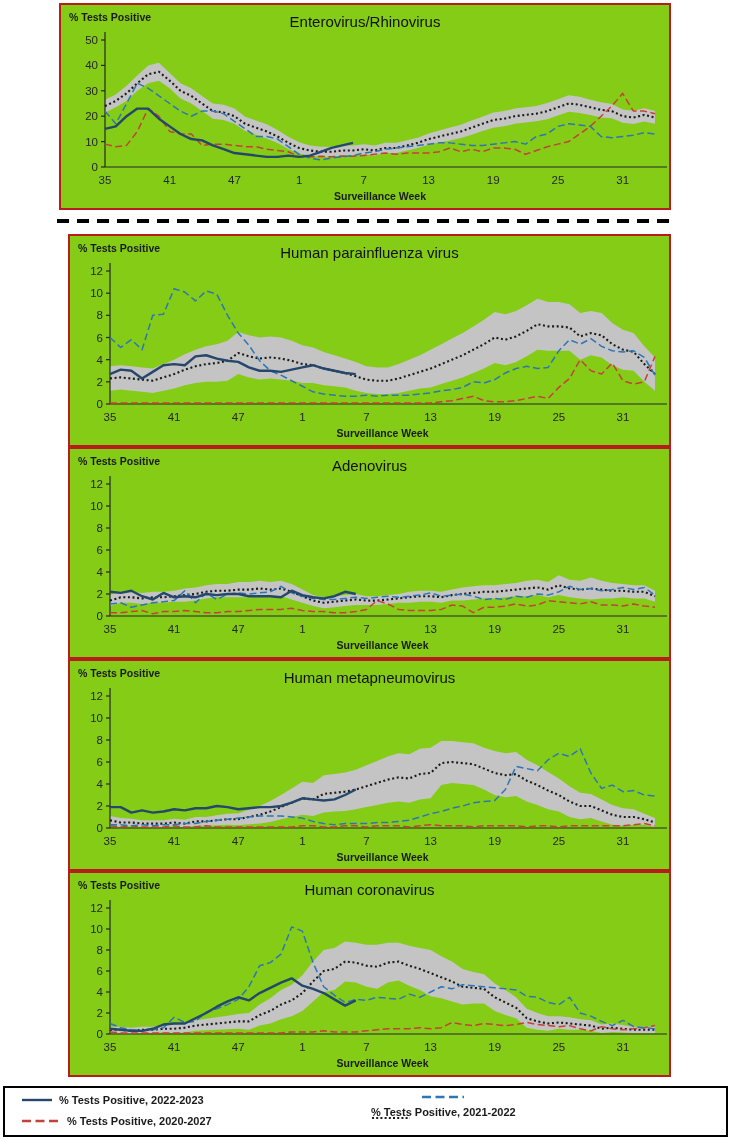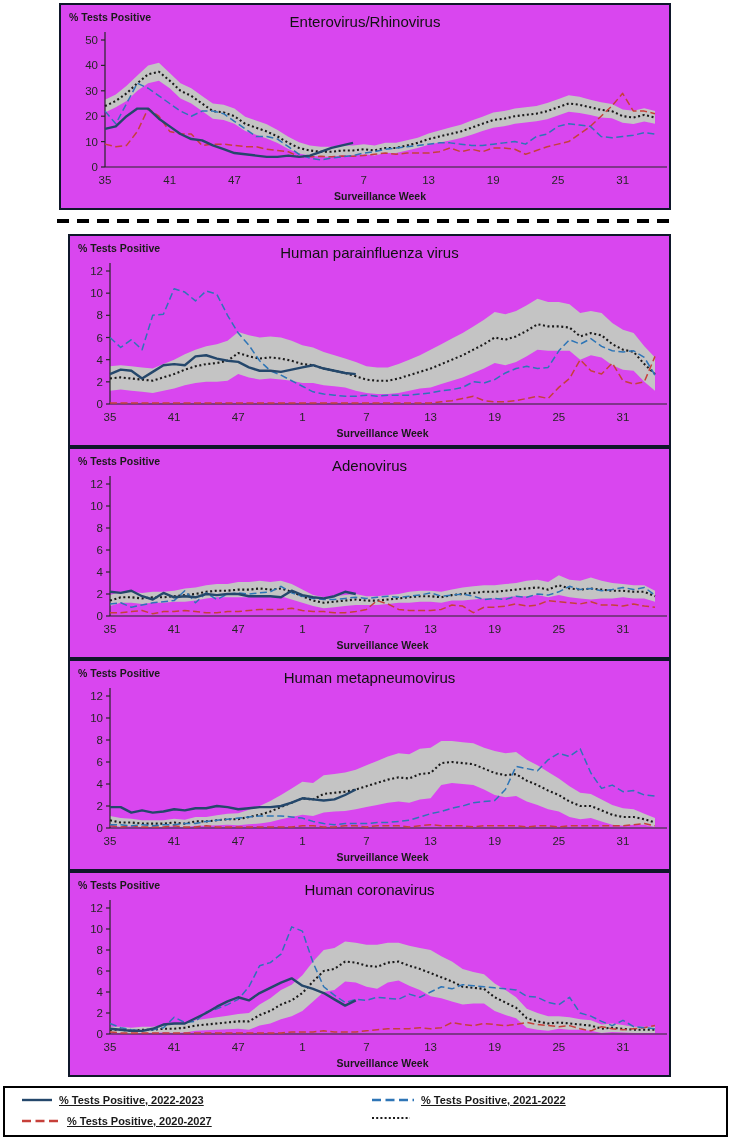--- a/index.html
+++ b/index.html
@@ -1,34 +1,34 @@
 <!DOCTYPE html>
 <html><head>
 <meta charset="utf-8">
 <style>
   html,body{margin:0;padding:0;background:#fff;}
   .screen{position:relative;width:737px;height:1140px;background:#ffffff;overflow:hidden;
           font-family:"Liberation Sans",sans-serif;}
-  .panel{position:absolute;border:2px solid #0f172a;background:#d946ef;box-sizing:border-box;}
+  .panel{position:absolute;border:2px solid #b91c1c;background:#84cc16;box-sizing:border-box;}
   #panel-0{left:59px;top:3px;width:612px;height:207px;}
   #panel-1{left:68px;top:234px;width:603px;height:213px;}
   #panel-2{left:68px;top:447px;width:603px;height:212px;}
   #panel-3{left:68px;top:659px;width:603px;height:212px;}
   #panel-4{left:68px;top:871px;width:603px;height:206px;}
   .divider{position:absolute;left:57px;top:219px;width:616px;height:4px;
            background:repeating-linear-gradient(90deg,#000 0 12px,transparent 12px 20px);}
   svg.chart{display:block;}
   svg .panel-title{font:15px "Liberation Sans",sans-serif;fill:#111;}
   svg .axis-title{font:bold 10.5px "Liberation Sans",sans-serif;fill:#1a1a1a;}
   svg .tick{font:11.5px "Liberation Sans",sans-serif;fill:#262626;}
   .legend{position:absolute;left:3px;top:1086px;width:725px;height:51px;border:2px solid #000;
           background:#fff;box-sizing:border-box;}
   .legend-item{position:absolute;display:flex;align-items:center;gap:6px;white-space:nowrap;
-               font:bold 11px "Liberation Sans",sans-serif;color:#1a1a1a;text-decoration:underline;}
-  #li-0{left:16px;top:6px;}  #li-1{left:366px;top:6px;}
+               font:bold 11px "Liberation Sans",sans-serif;color:#1a1a1a;}
+  #li-0{left:16px;top:6px;}  #li-1{left:366px;top:6px;flex-direction:column;}
   #li-2{left:16px;top:27px;} #li-3{left:366px;top:27px;}
 </style>
 </head>
 <body>
 
 <div class="screen">
 
   <div class="panel" id="panel-0">
     <svg class="chart" width="608" height="203" viewBox="0 0 608 203">
         <text x="8" y="16" class="axis-title">% Tests Positive</text>

